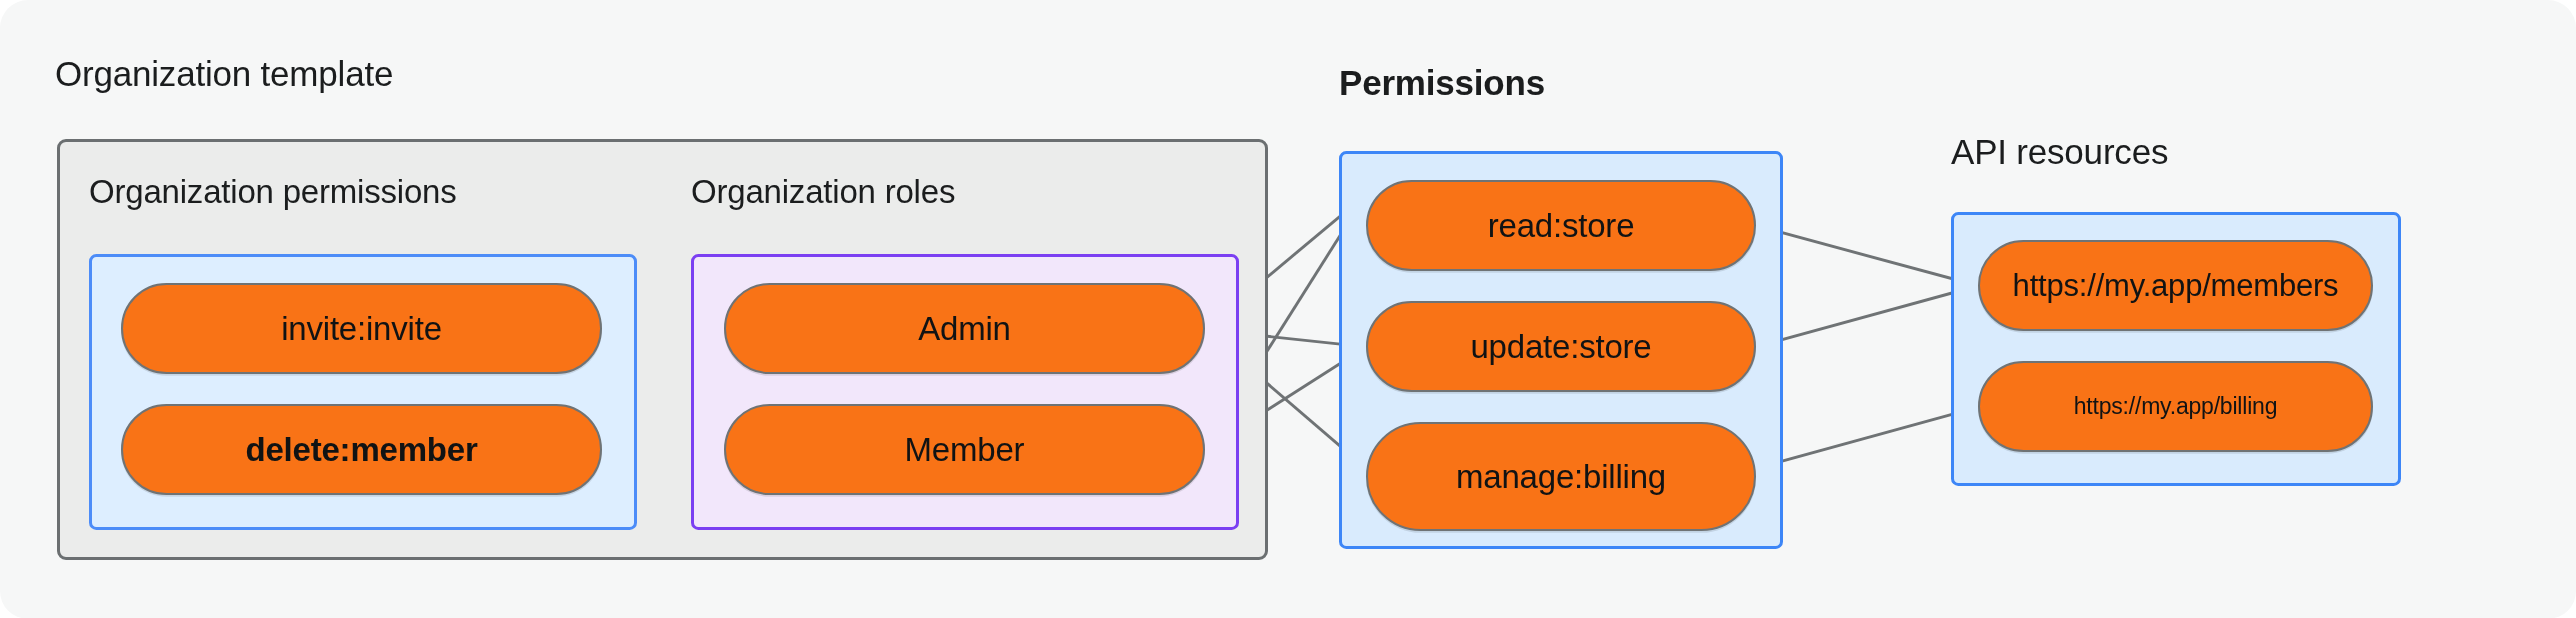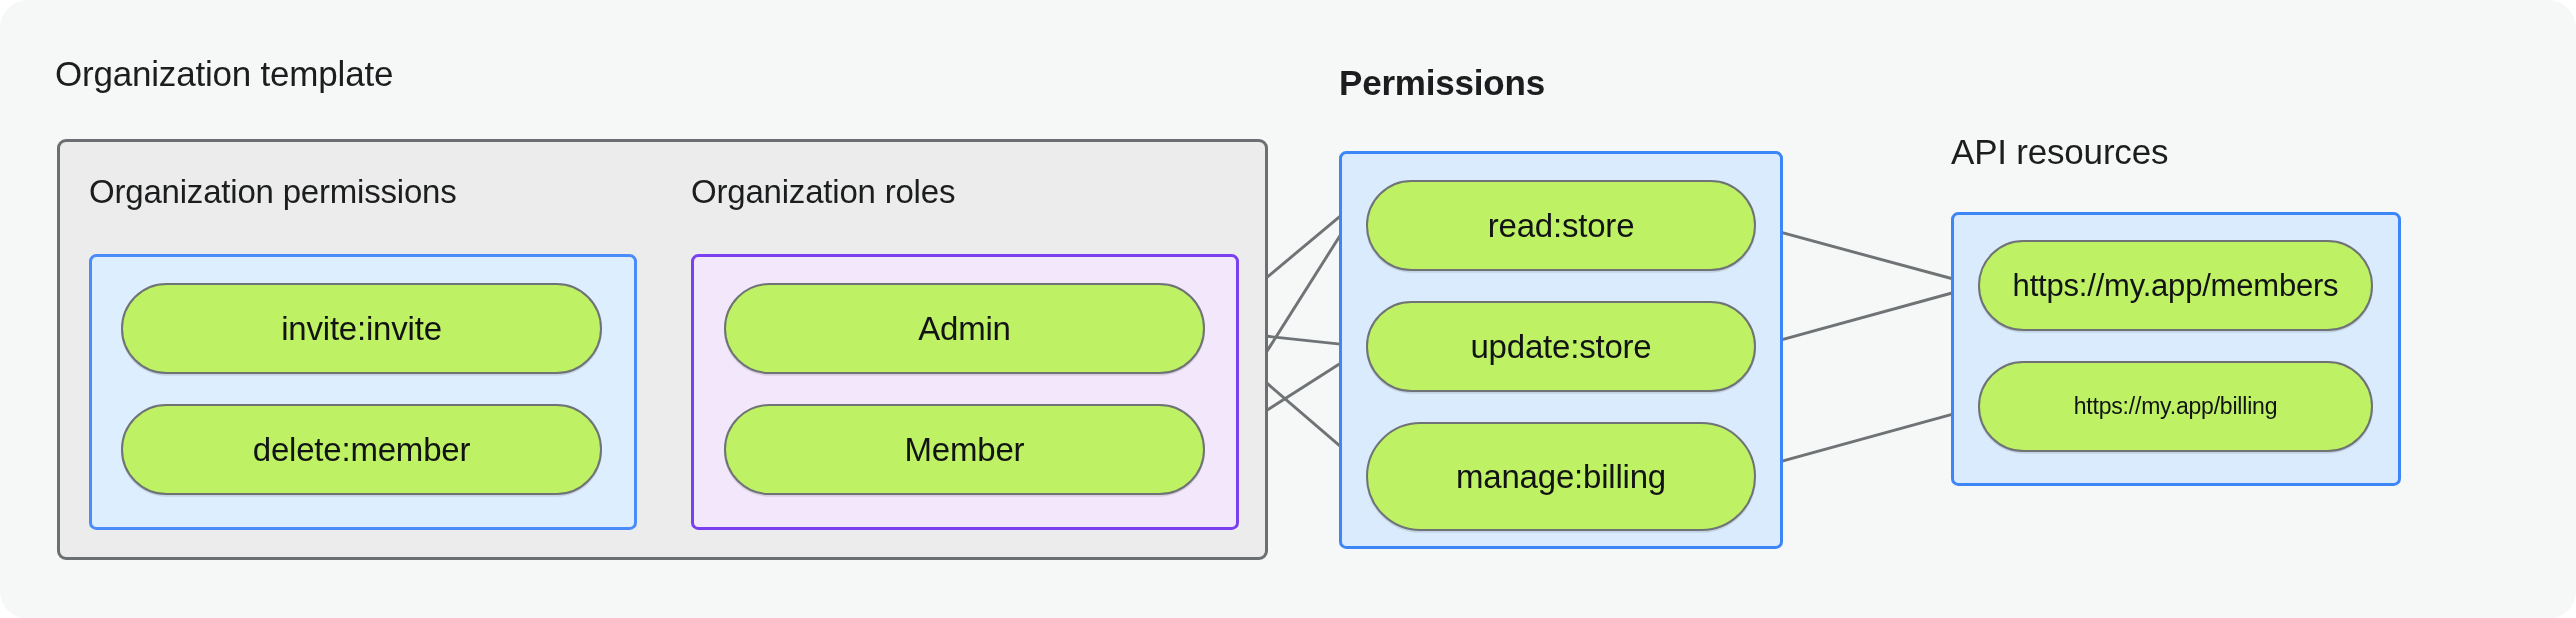--- a/index.html
+++ b/index.html
@@ -80,35 +80,35 @@
     width: 450px; height: 274px;
     background: #d9ebfd;
     border: 3.7px solid #3d86f7;
     border-radius: 7.3px;
   }
 
   
   .pill {
     position: absolute;
     box-sizing: border-box;
-    background: #bef264;
+    background: #f97316;
     border: 2.7px solid #6f7375;
     border-radius: 55px;
     display: flex;
     align-items: center;
     justify-content: center;
     color: #111314;
     font-size: 33px;
     letter-spacing: -0.2px;
     white-space: nowrap;
     box-shadow: 0 1.8px 0 0 rgba(0,0,0,0.10);
   }
   
   #pill-invite-member { left: 121px; top: 283px; width: 481px; height: 91px; }
-  #pill-delete-member { left: 121px; top: 404px; width: 481px; height: 91px; }
+  #pill-delete-member { left: 121px; top: 404px; width: 481px; height: 91px; font-weight: bold; }
   
   #pill-admin  { left: 724px; top: 283px; width: 481px; height: 91px; }
   #pill-member { left: 724px; top: 404px; width: 481px; height: 91px; }
   
   #pill-read-store     { left: 1366px; top: 180px; width: 390px; height: 91px; }
   #pill-update-store   { left: 1366px; top: 301px; width: 390px; height: 91px; }
   #pill-manage-billing { left: 1366px; top: 422px; width: 390px; height: 109px; }
   
   #pill-res-members { left: 1978px; top: 240px; width: 395px; height: 91px; font-size: 31px; }
   #pill-res-billing { left: 1978px; top: 361px; width: 395px; height: 91px; font-size: 23px; }

